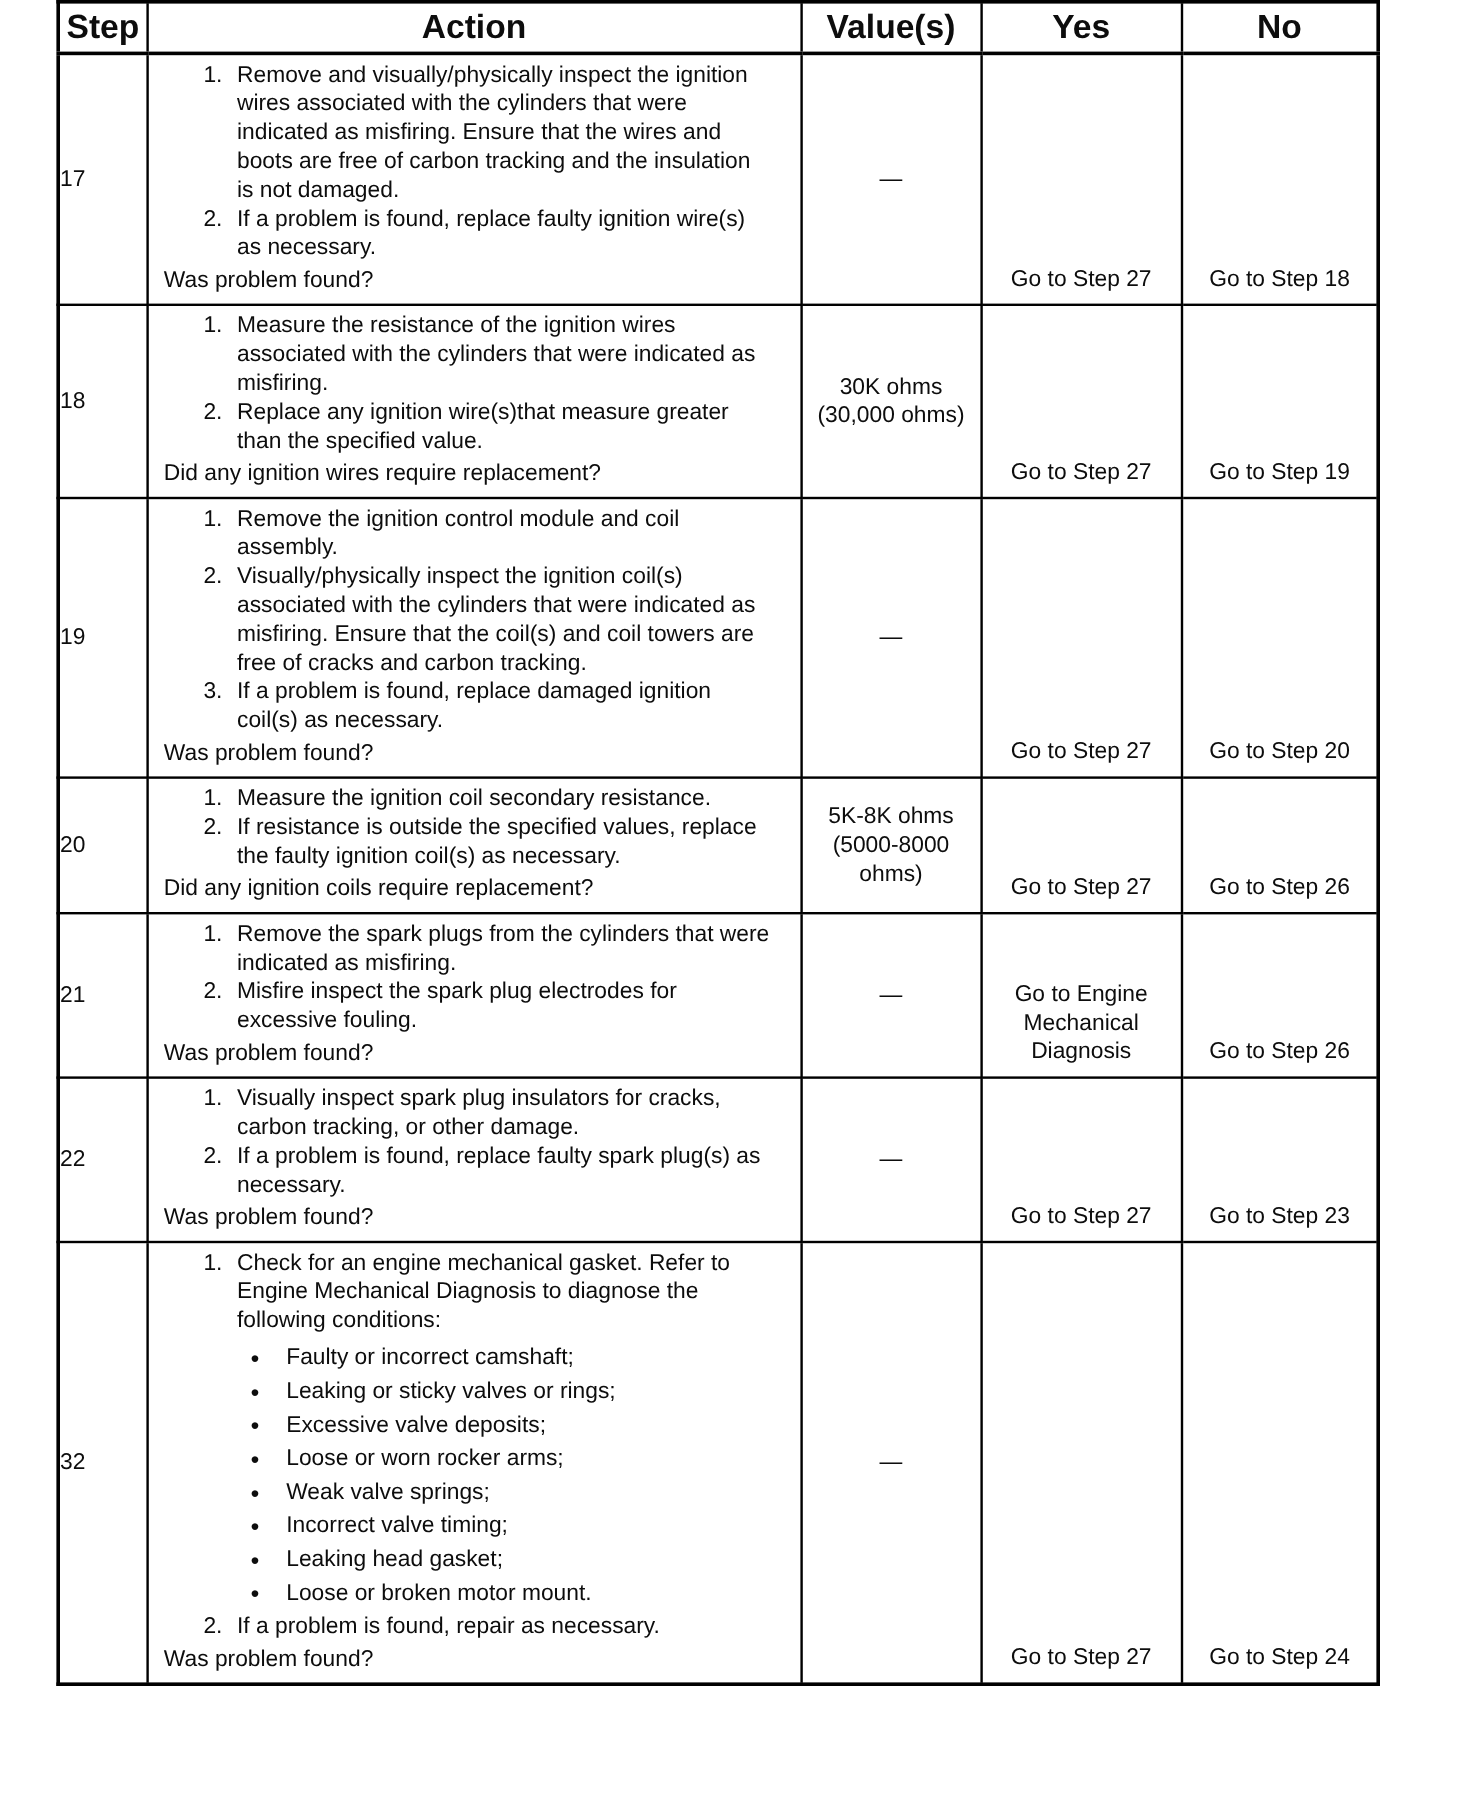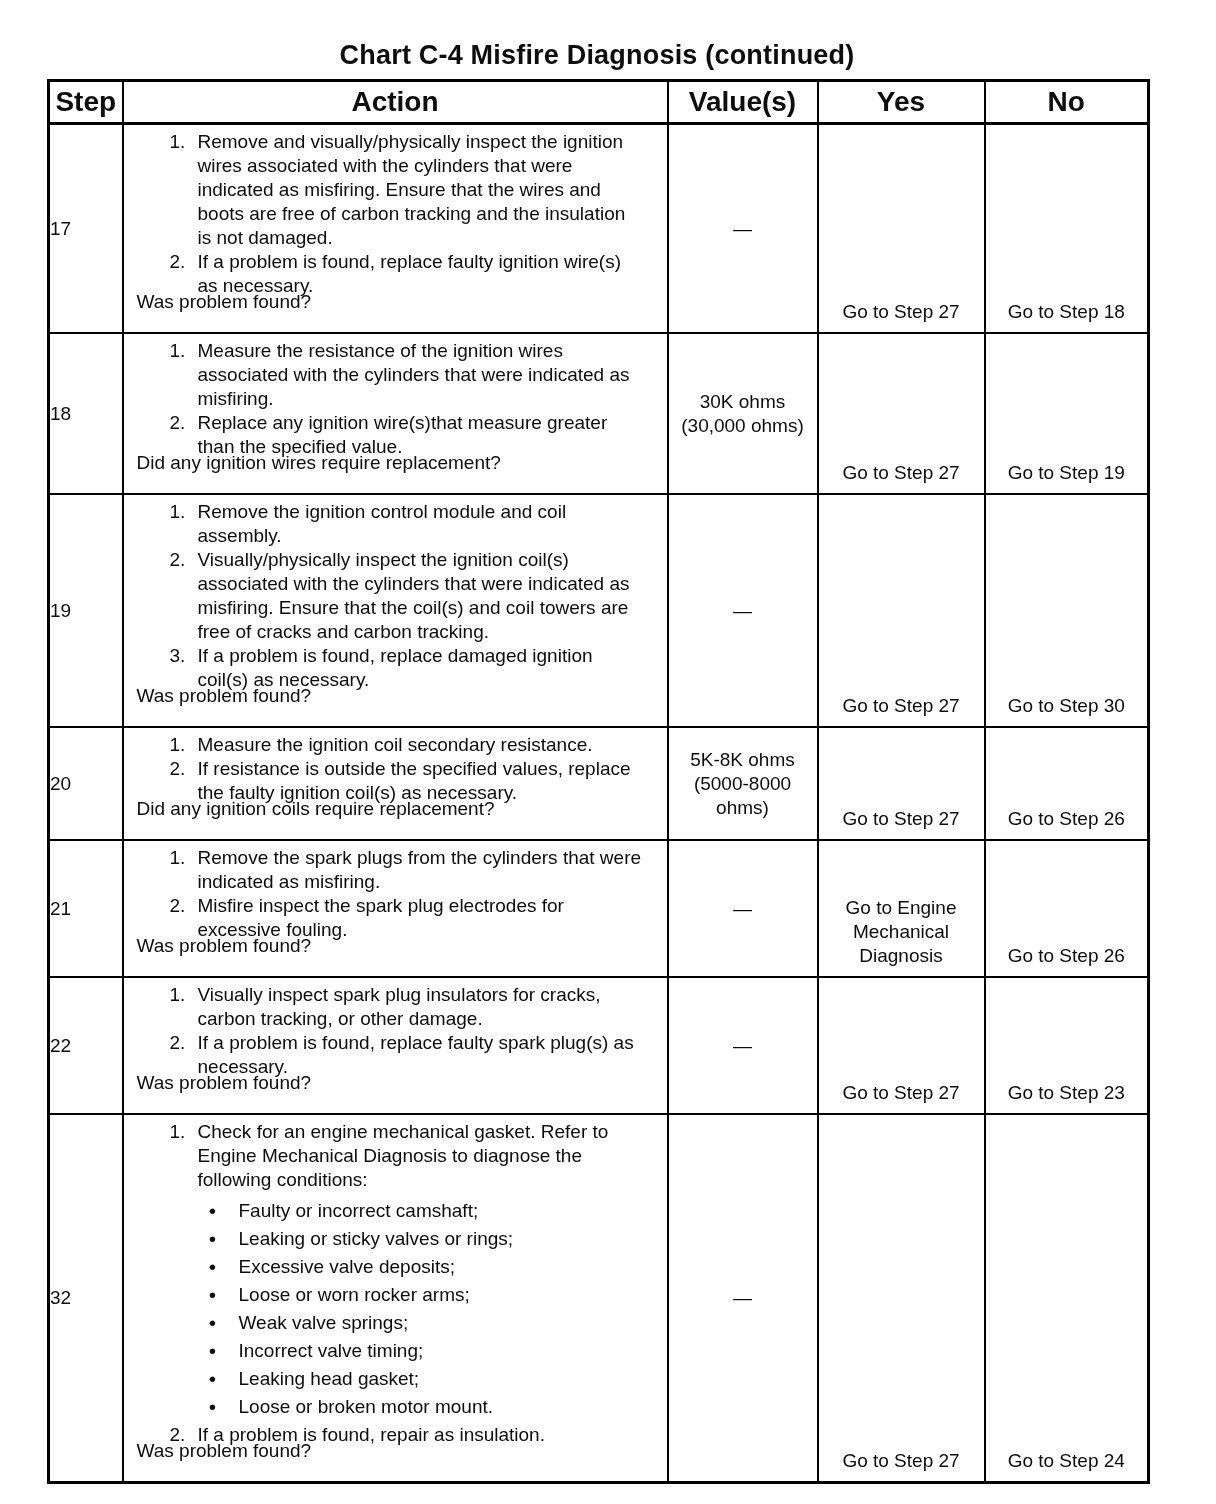--- a/index.html
+++ b/index.html
@@ -63,40 +63,39 @@
   .action-item { display: flex; align-items: flex-start; }
   .marker { flex: 0 0 28px; }
   .item-body { flex: 1 1 auto; }
   .bullets { padding: 4px 0 0 11px; }
   .bullet-row { display: flex; margin: 3px 0 4px; }
   .bullet-glyph { flex: 0 0 30px; font-size: 13px; line-height: 24px; }
   .bullet-text { flex: 1 1 auto; }
   .question {
     position: absolute;
     left: 13px;
-    bottom: 18px;
+    bottom: 7px;
     white-space: nowrap;
   }
   td.value {
     text-align: center;
     vertical-align: middle;
     padding: 4px 8px;
   }
   td.yes, td.no {
     text-align: center;
     vertical-align: bottom;
     padding: 4px 22px 8px;
     margin-left: 15px;
   }
 </style>
 </head>
 <body>
 
 <div class="sheet">
-  <div class="title">Chart C-4 Misfire Diagnosis (continued)</div>
   <table class="diag">
     <colgroup>
       <col style="width:74px">
       <col style="width:545px">
       <col style="width:150px">
       <col style="width:167px">
       <col style="width:164px">
     </colgroup>
     <thead>
       <tr>
@@ -174,21 +173,21 @@
                 <span class="marker">3.</span>
                 <div class="item-body">
                   <div class="item-text">If a problem is found, replace damaged ignition coil(s) as necessary.</div>
                 </div>
               </div>
             </div>
             <div class="question">Was problem found?</div>
           </td>
           <td class="value">—</td>
           <td class="yes">Go to Step 27</td>
-          <td class="no">Go to Step 30</td>
+          <td class="no">Go to Step 20</td>
         </tr>
         <tr style="height: 105px;">
           <td class="step">20</td>
           <td class="action">
             <div class="items">
               <div class="action-item">
                 <span class="marker">1.</span>
                 <div class="item-body">
                   <div class="item-text">Measure the ignition coil secondary resistance.</div>
                 </div>
@@ -292,21 +291,21 @@
                     <div class="bullet-row">
                       <span class="bullet-glyph">●</span>
                       <span class="bullet-text">Loose or broken motor mount.</span>
                     </div>
                   </div>
                 </div>
               </div>
               <div class="action-item">
                 <span class="marker">2.</span>
                 <div class="item-body">
-                  <div class="item-text">If a problem is found, repair as insulation.</div>
+                  <div class="item-text">If a problem is found, repair as necessary.</div>
                 </div>
               </div>
             </div>
             <div class="question">Was problem found?</div>
           </td>
           <td class="value">—</td>
           <td class="yes">Go to Step 27</td>
           <td class="no">Go to Step 24</td>
         </tr>
       </tbody>

